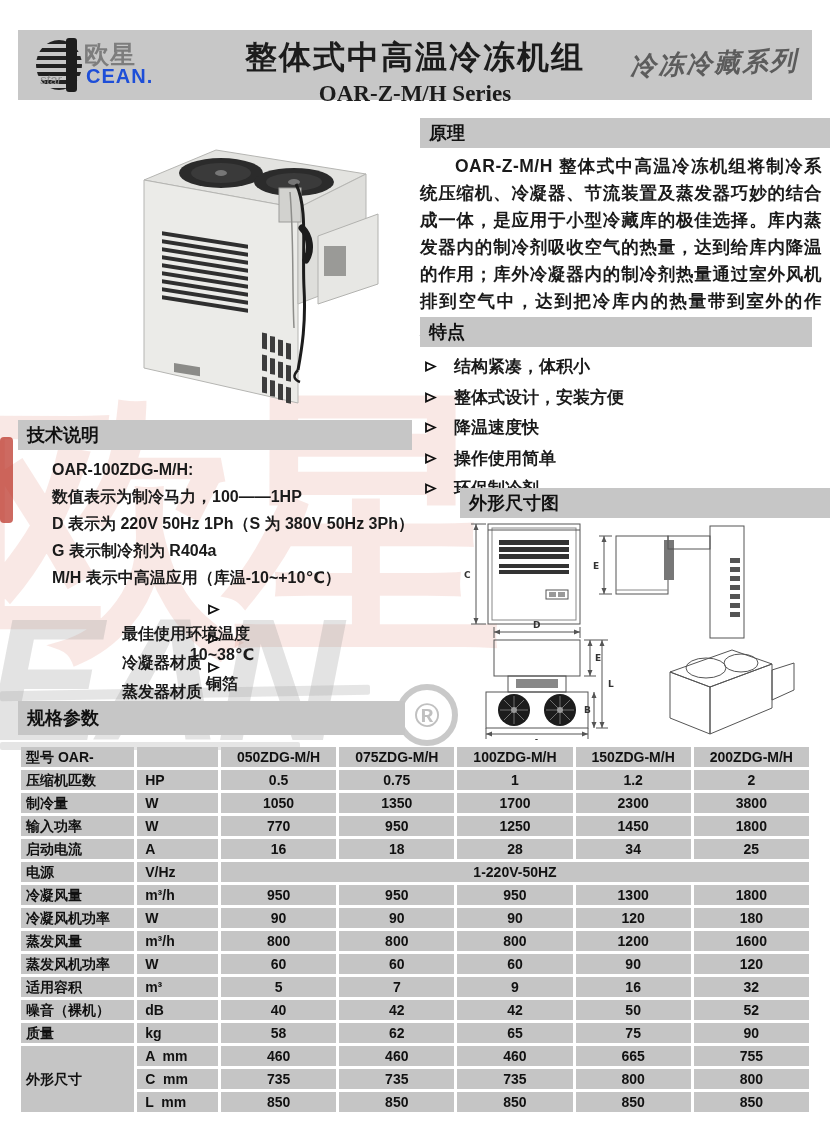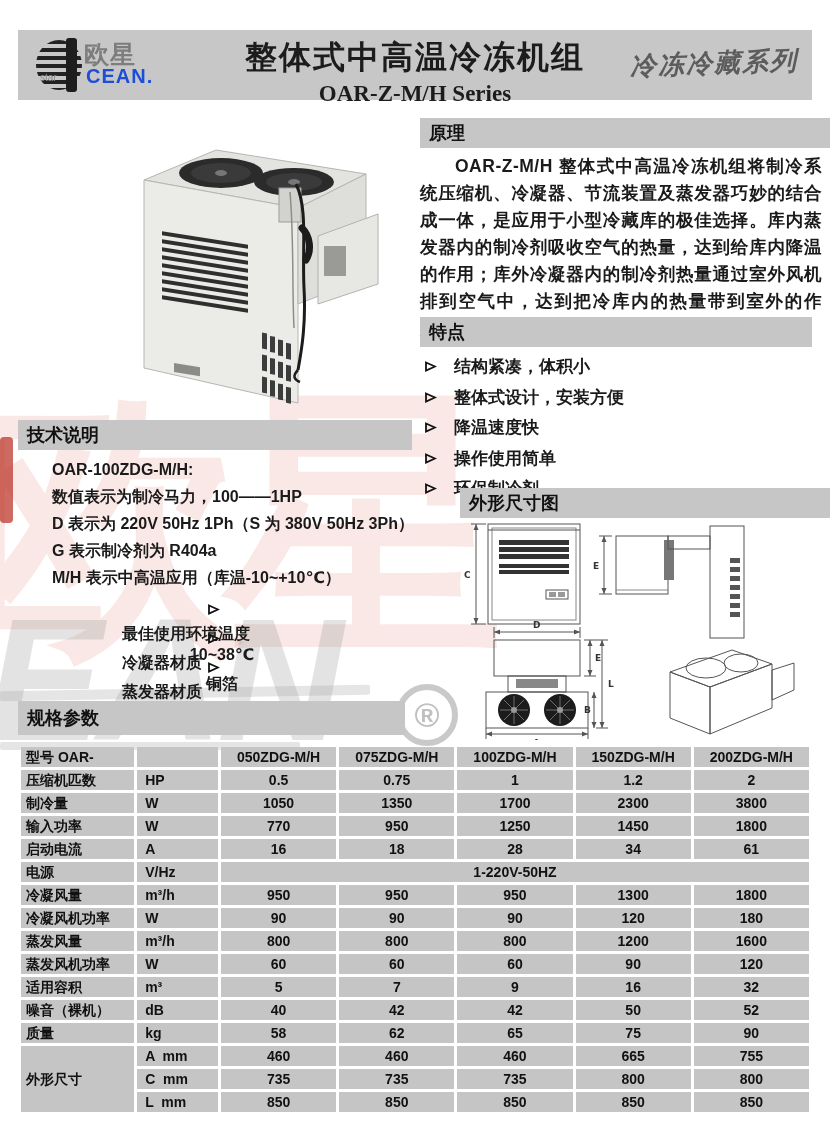--- a/index.html
+++ b/index.html
@@ -19,21 +19,21 @@
           font-size:34px;font-weight:bold;color:rgba(165,165,165,0.7);}
   
   .header-bar{position:absolute;left:18px;top:30px;width:794px;height:70px;background:#c7c7c7;z-index:2;}
   .logo{position:absolute;left:18px;top:8px;width:150px;height:56px;}
   .logo-circle{position:absolute;left:0;top:2px;width:46px;height:50px;border-radius:50%;
                background:repeating-linear-gradient(180deg,#222 0 4px,#c7c7c7 4px 8px);}
   .logo-bar{position:absolute;left:30px;top:0;width:11px;height:54px;background:#1d1d1d;border-radius:3px;}
   .logo-cn{position:absolute;left:48px;top:0;font-size:25px;font-weight:bold;color:#7d7d7d;letter-spacing:1px;}
   .logo-en{position:absolute;left:50px;top:27px;font-size:20px;font-weight:bold;color:#1d4ed8;
            letter-spacing:1px;font-family:"Liberation Sans",sans-serif;}
-  .logo-star{position:absolute;left:4px;top:34px;font-size:10px;color:#8a8a8a;text-align:right;}
+  .logo-star{position:absolute;left:4px;top:34px;font-size:13px;font-style:italic;color:#8a8a8a;text-align:right;}
   .title-wrap{position:absolute;left:0;top:6px;width:100%;text-align:center;}
   .title-cn{font-size:32px;font-weight:bold;font-family:"Liberation Serif","DejaVu Serif",serif;letter-spacing:2px;color:#1c1c1c;}
   .title-en{font-size:23px;font-weight:bold;font-family:"Liberation Serif","DejaVu Serif",serif;color:#1c1c1c;margin-top:1px;}
   .calligraphy{position:absolute;right:14px;top:16px;font-size:26px;font-weight:bold;font-style:italic;
                font-family:"Liberation Serif","DejaVu Serif",serif;color:#5c5c5c;transform:rotate(-2deg);letter-spacing:2px;}
   
   .sec-bar{position:absolute;height:30px;line-height:30px;background:#c6c6c6;font-size:18px;
            font-weight:bold;padding-left:9px;z-index:2;box-sizing:border-box;color:#111;}
   
   .block{position:absolute;z-index:1;}
@@ -384,21 +384,21 @@
           <td>1450</td>
           <td>1800</td>
         </tr>
         <tr>
           <td class="lbl">启动电流</td>
           <td class="unit">A</td>
           <td>16</td>
           <td>18</td>
           <td>28</td>
           <td>34</td>
-          <td>61</td>
+          <td>25</td>
         </tr>
         <tr>
           <td class="lbl">电源</td>
           <td class="unit">V/Hz</td>
           <td colspan="5">1-220V-50HZ</td>
         </tr>
         <tr>
           <td class="lbl">冷凝风量</td>
           <td class="unit">m³/h</td>
           <td>950</td>

